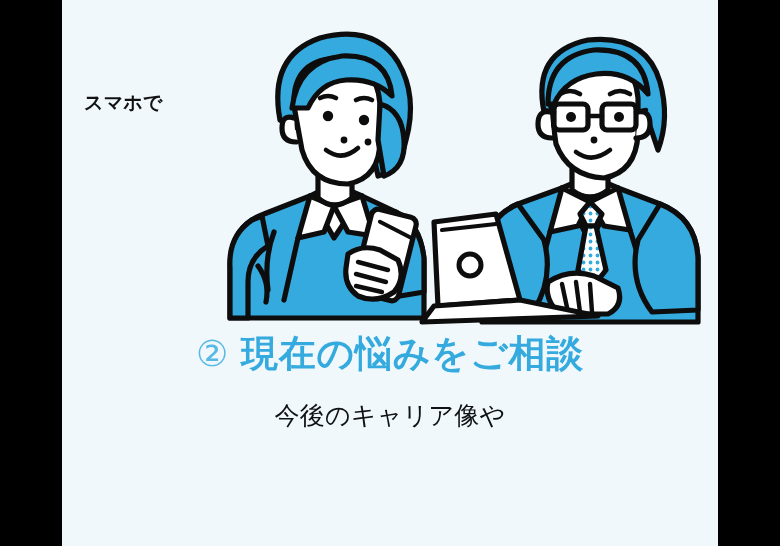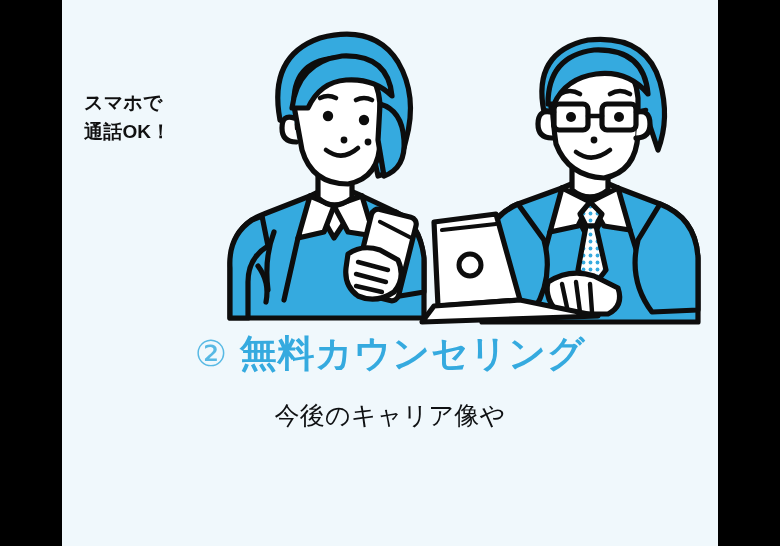--- a/index.html
+++ b/index.html
@@ -256,28 +256,27 @@
 
             <circle cx="408" cy="265" r="11" fill="#ffffff" stroke-width="5"></circle>
           </g>
 
         </g>
       </svg>
     </div>
 
     <div id="callout">
       <div>スマホで</div>
-      <div>通話OK！</div>
     </div>
 
     <div id="text-block">
 
       <div id="headline">
         <span class="circled">②</span>
-        <span>無料カウンセリング</span>
+        <span>現在の悩みをご相談</span>
       </div>
 
       <div id="subtitle">
         <span class="line">今後のキャリア像や</span>
       </div>
 
     </div>
 
   </div>
 </div>

